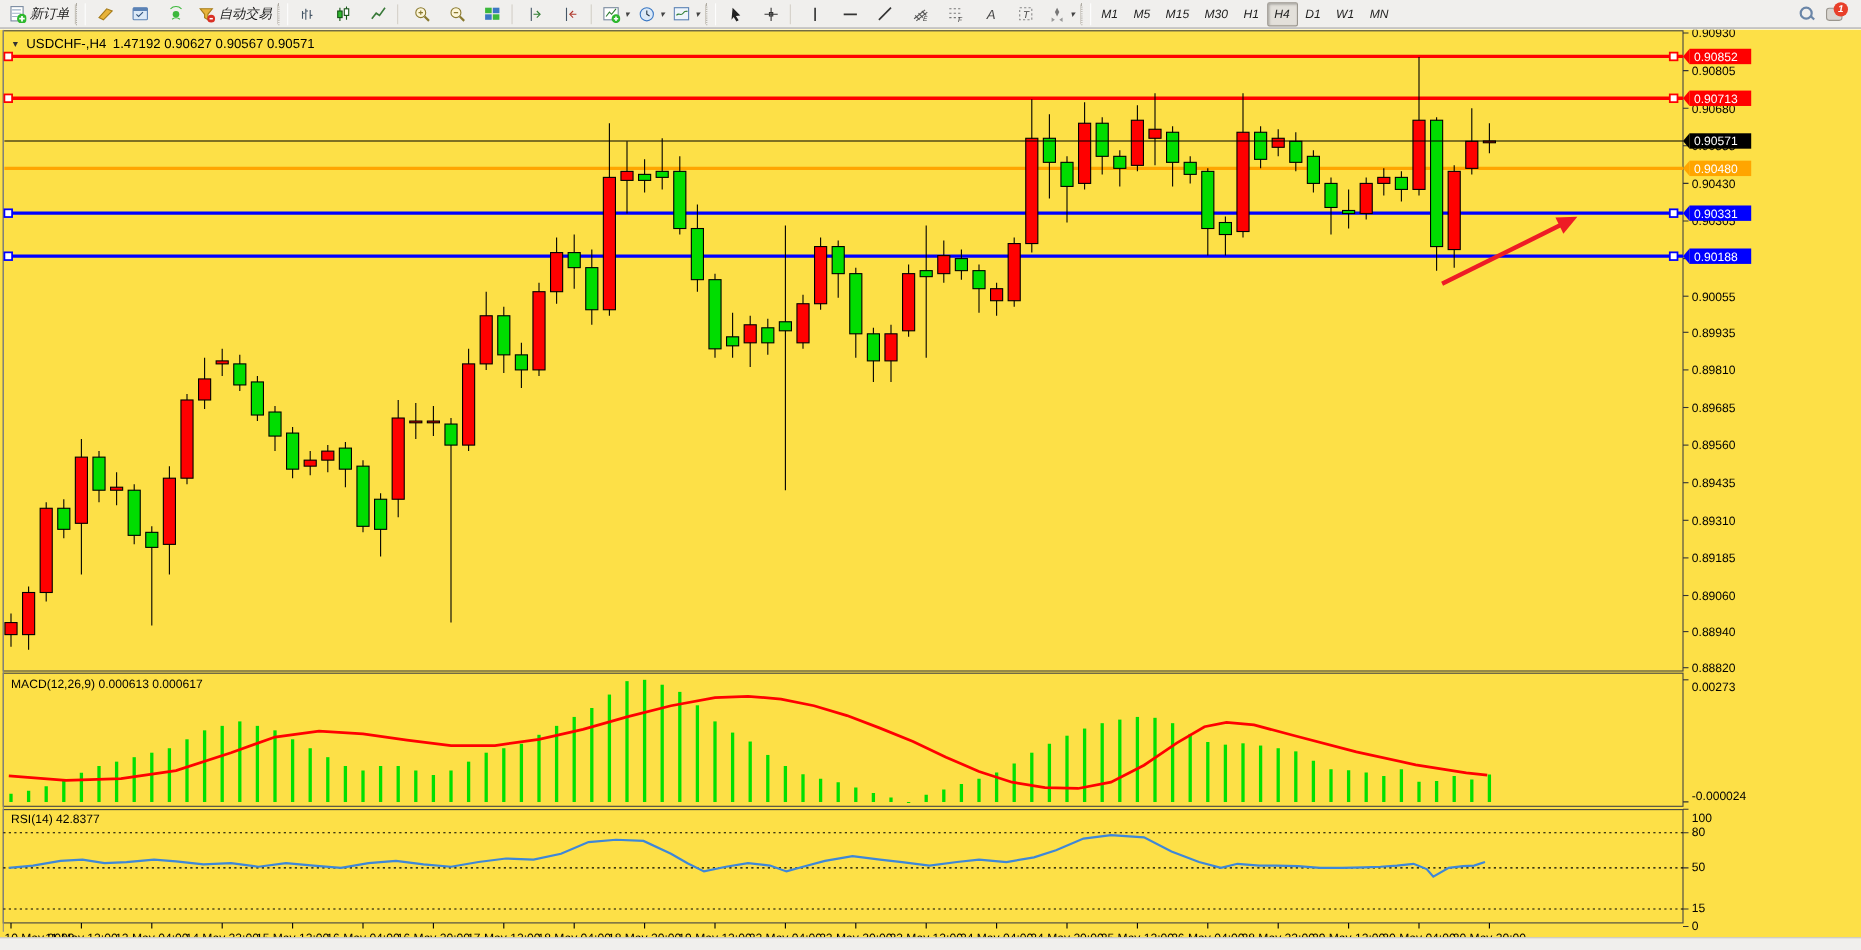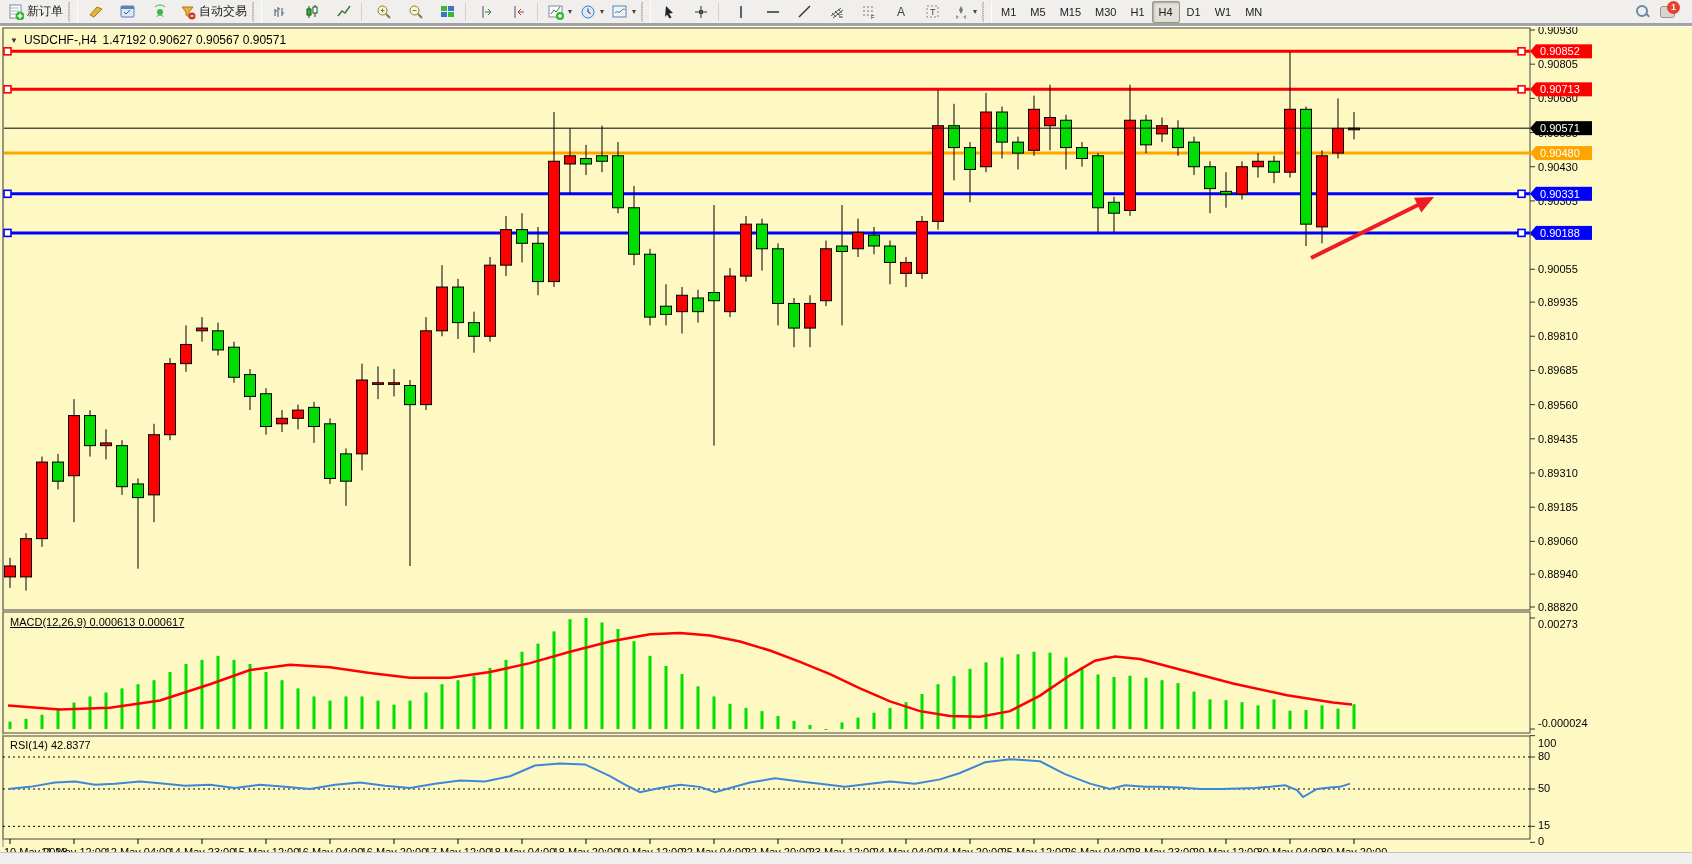--- a/index.html
+++ b/index.html
@@ -1,40 +1,40 @@
 <!DOCTYPE html>
 <html><head>
 <meta charset="utf-8">
 <style>
   html,body{margin:0;padding:0;background:#fff;font-family:"Liberation Sans",sans-serif;}
   #stage{position:relative;width:1692px;height:864px;background:#fff;overflow:hidden;}
   
   #toolbar{position:absolute;left:0;top:0;width:1692px;height:26px;background:#f0efed;
-    border-bottom:3px solid #a3a3a3;display:flex;align-items:center;padding:0 4px;box-sizing:border-box;}
+    border-bottom:1px solid #a3a3a3;display:flex;align-items:center;padding:0 4px;box-sizing:border-box;font-style:italic;}
   .tbtn{height:22px;min-width:24px;display:flex;align-items:center;justify-content:center;
     gap:3px;padding:0 3px;border:1px solid transparent;border-radius:2px;cursor:default;}
   .tbtn .lbl{font-size:12px;color:#1a1a1a;white-space:nowrap;}
   .tsep{width:7px;height:20px;margin:0 2px;border-left:1px dotted #b0aca4;border-right:1px solid #fdfdfd;
     box-shadow:-2px 0 0 -1px #c9c5bd;}
   .tsep2{width:5px;height:18px;margin:0 1px;border-left:1px solid #d4d0c8;}
   .tfbtn{height:20px;padding:0 6px;font-size:11px;color:#222;display:flex;align-items:center;
     border:1px solid transparent;border-radius:2px;}
   .tfbtn.active{background:#e3e0da;border:1px solid #9a968e;box-shadow:inset 1px 1px 2px rgba(0,0,0,.28);}
   #tb-right{margin-left:auto;display:flex;align-items:center;gap:10px;padding-right:10px;}
   .caret{font-size:8px;color:#444;margin-left:1px;}
   
   .mag{position:relative;width:15px;height:15px;}
   .mag .c{position:absolute;left:1px;top:1px;width:8px;height:8px;border:2px solid #6b86a8;border-radius:50%;}
   .mag .h{position:absolute;left:10px;top:10px;width:5px;height:2px;background:#6b86a8;transform:rotate(45deg);}
   .chat{position:relative;width:18px;height:16px;}
   .chat .b{position:absolute;left:0;top:2px;width:13px;height:10px;background:#d9d6d0;border:1px solid #9a968e;border-radius:3px;}
   .chat .badge{position:absolute;right:-2px;top:-3px;width:13px;height:13px;background:#e8402a;border-radius:50%;
     color:#fff;font-size:9px;font-weight:bold;display:flex;align-items:center;justify-content:center;}
   
-  #chartwrap{position:absolute;left:0;top:27px;width:1692px;height:826px;background:#fef9c3;}
+  #chartwrap{position:absolute;left:0;top:27px;width:1692px;height:826px;background:#fde047;}
   #chart-svg{position:absolute;left:0;top:0;}
   .overlay-label{position:absolute;font-size:11px;color:#000;white-space:pre;}
   #chart-title{left:10px;top:6px;font-size:12px;display:flex;gap:6px;align-items:center;}
   #chart-title .dd{font-size:8px;color:#333;}
   #statusbar{position:absolute;left:0;bottom:0;width:1692px;height:11px;background:#f0efed;border-top:1px solid #c9c5bd;}
 </style>
 </head>
 <body>
 
 <div id="stage">
@@ -648,18 +648,18 @@
           <text x="1290" y="829" fill="#000" text-anchor="middle">30 May 04:00</text>
           <line x1="1354" y1="812" x2="1354" y2="817" stroke="#000"></line>
           <text x="1354" y="829" fill="#000" text-anchor="middle">30 May 20:00</text>
         </g>
       </svg>
     <div id="chart-title" class="overlay-label">
       <span class="dd">▼</span>
       <span>USDCHF-,H4</span>
       <span>1.47192 0.90627 0.90567 0.90571</span>
     </div>
-    <div class="overlay-label" id="macd-label" style="left: 10px; top: 589px; text-decoration: underline;">MACD(12,26,9) 0.000613 0.000617</div>
+    <div class="overlay-label" id="macd-label" style="left: 10px; top: 589px;">MACD(12,26,9) 0.000613 0.000617</div>
     <div class="overlay-label" id="rsi-label" style="left: 10px; top: 712px;">RSI(14) 42.8377</div>
   </div>
 
   <div id="statusbar"></div>
 </div>
 
 </body></html>

